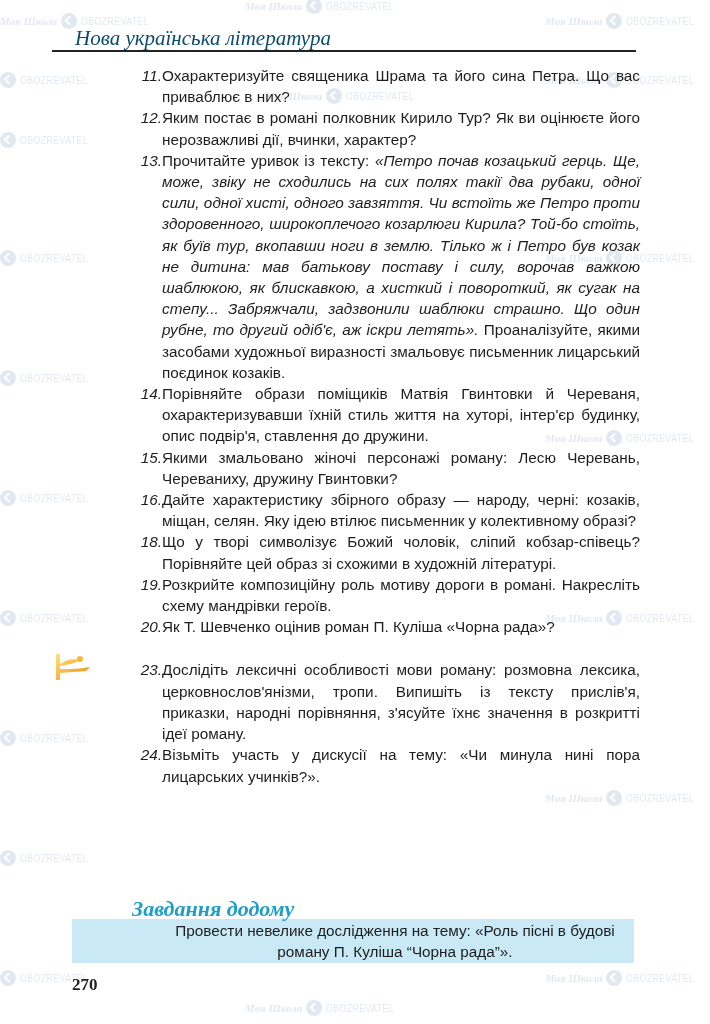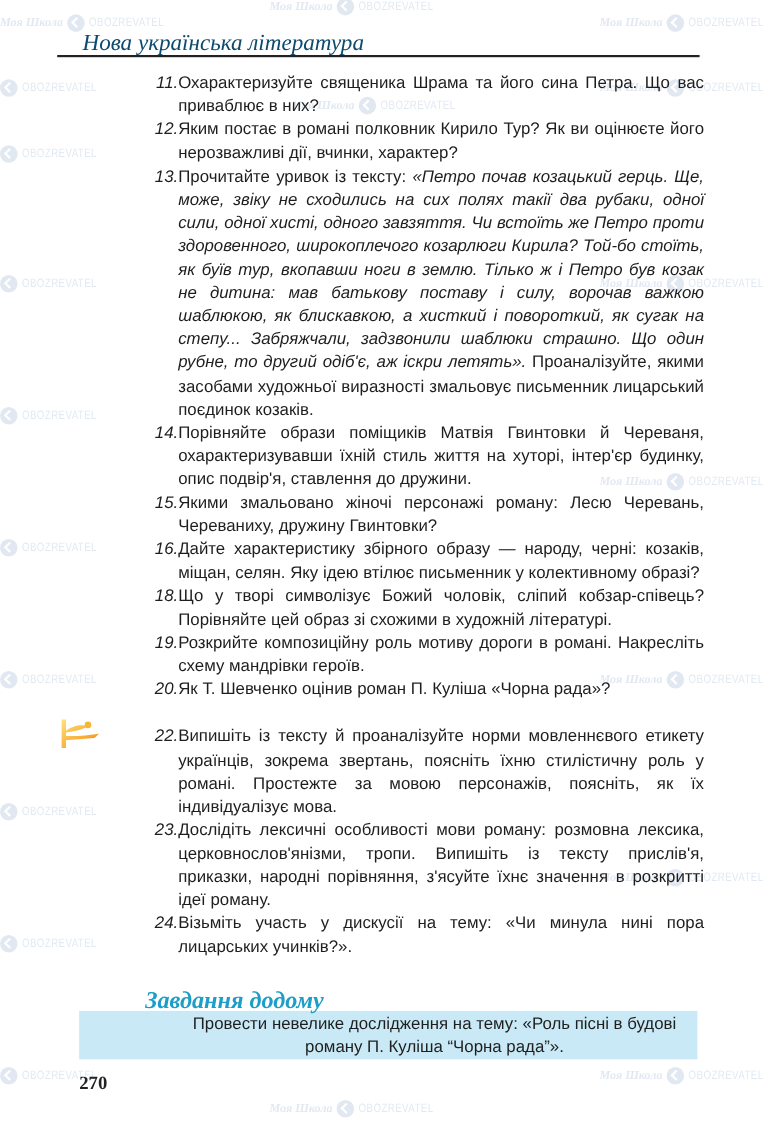--- a/index.html
+++ b/index.html
@@ -174,24 +174,20 @@
     </li>
   <li class="task">
       <span class="num">19.</span>
       <span class="body">Розкрийте композиційну роль мотиву дороги в романі. Накресліть схему мандрівки героїв.</span>
     </li>
   <li class="task">
       <span class="num">20.</span>
       <span class="body">Як Т. Шевченко оцінив роман П. Куліша «Чорна рада»?</span>
     </li>
   <li class="gap"></li>
-  <li class="task">
-      <span class="num">22.</span>
-      <span class="body">Випишіть із тексту й проаналізуйте норми мовленнєвого етикету українців, зокрема звертань, поясніть їхню стилістичну роль у романі. Простежте за мовою персонажів, поясніть, як їх індивідуалізує мова.</span>
-    </li>
   <li class="task">
       <span class="num">23.</span>
       <span class="body">Дослідіть лексичні особливості мови роману: розмовна лексика, церковнослов'янізми, тропи. Випишіть із тексту прислів'я, приказки, народні порівняння, з'ясуйте їхнє значення в розкритті ідеї роману.</span>
     </li>
   <li class="task">
       <span class="num">24.</span>
       <span class="body">Візьміть участь у дискусії на тему: «Чи минула нині пора лицарських учинків?».</span>
     </li>
 </ol>
 

